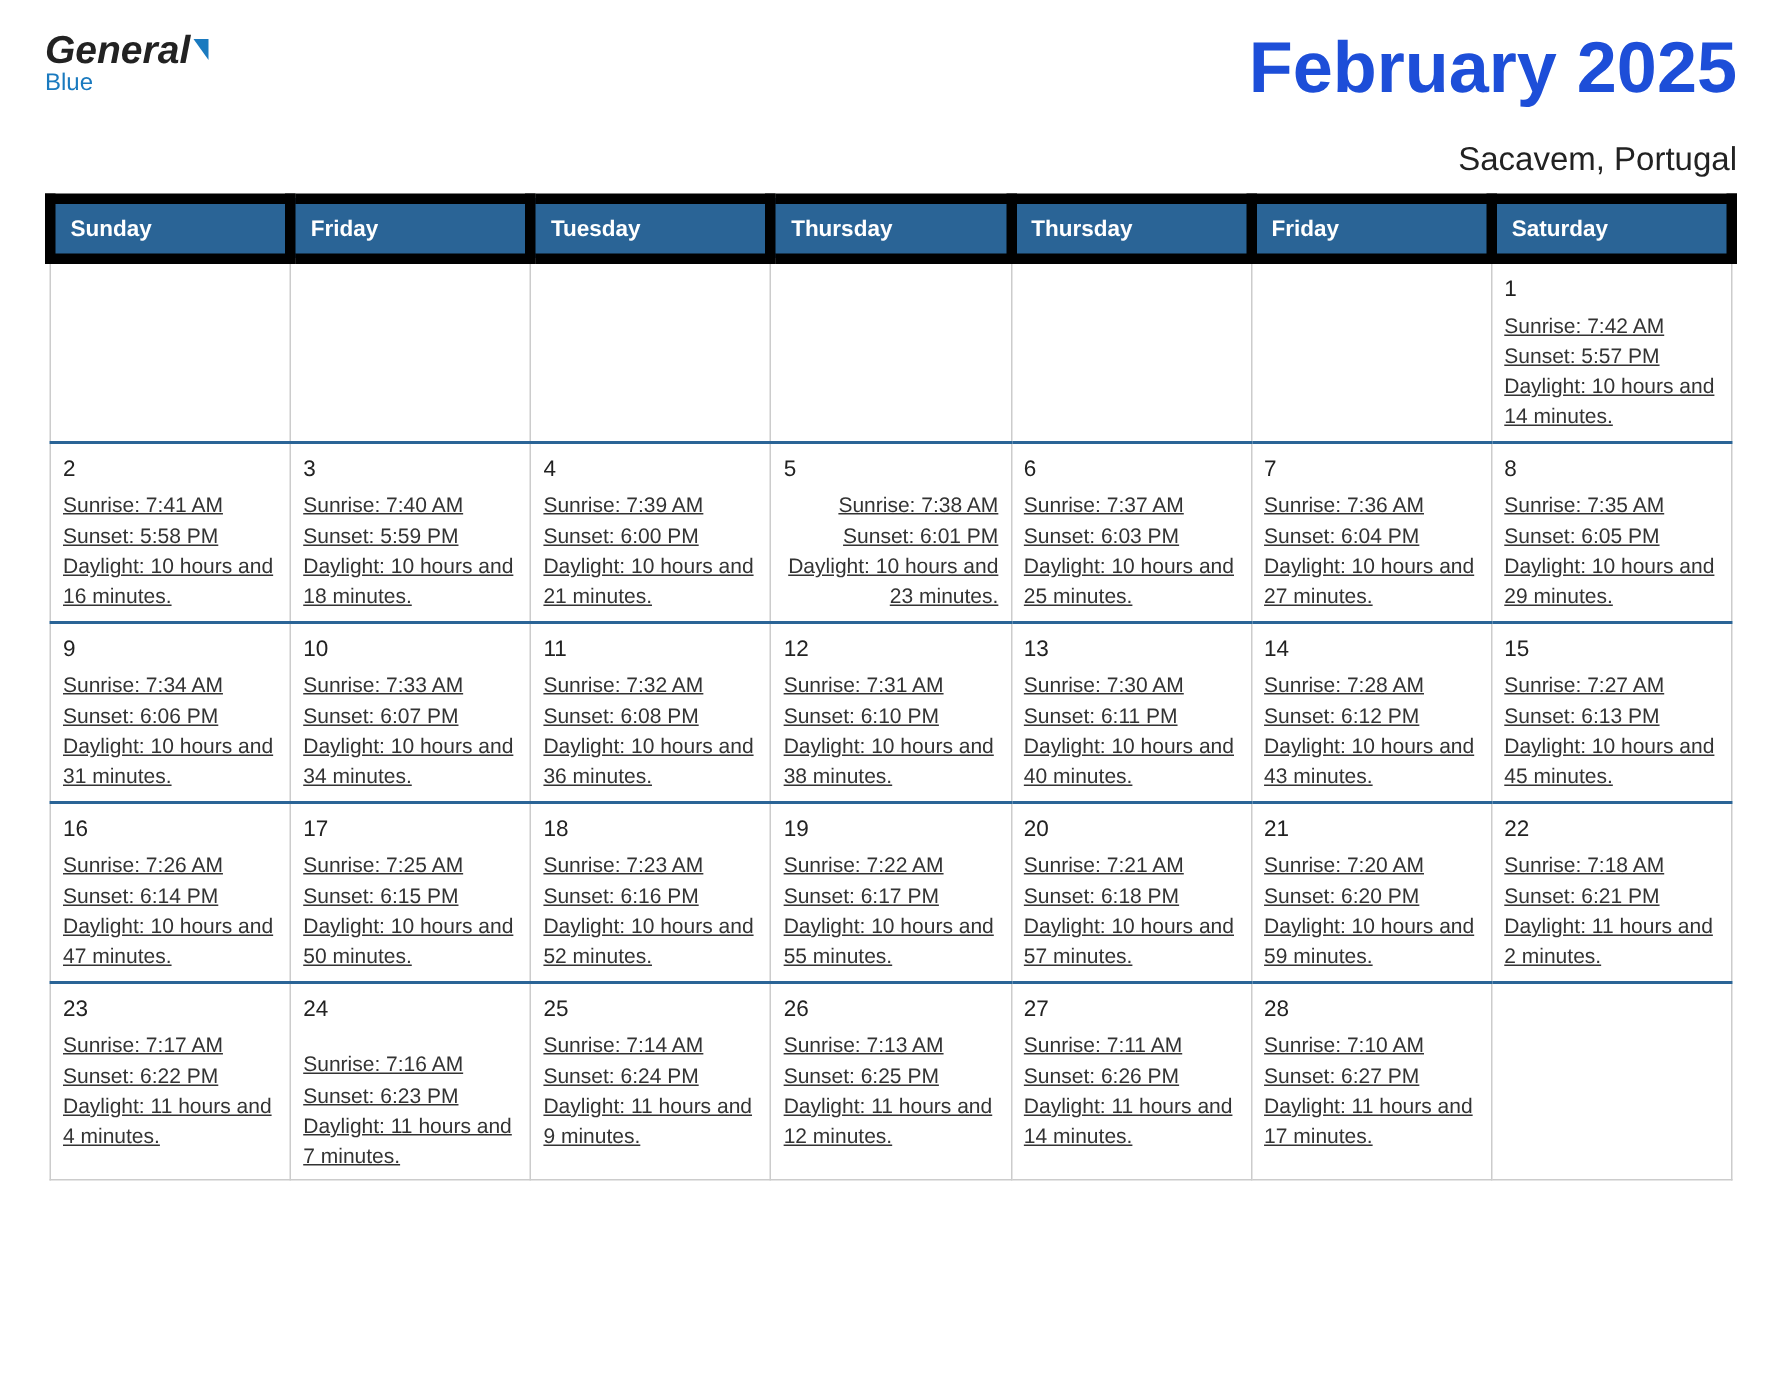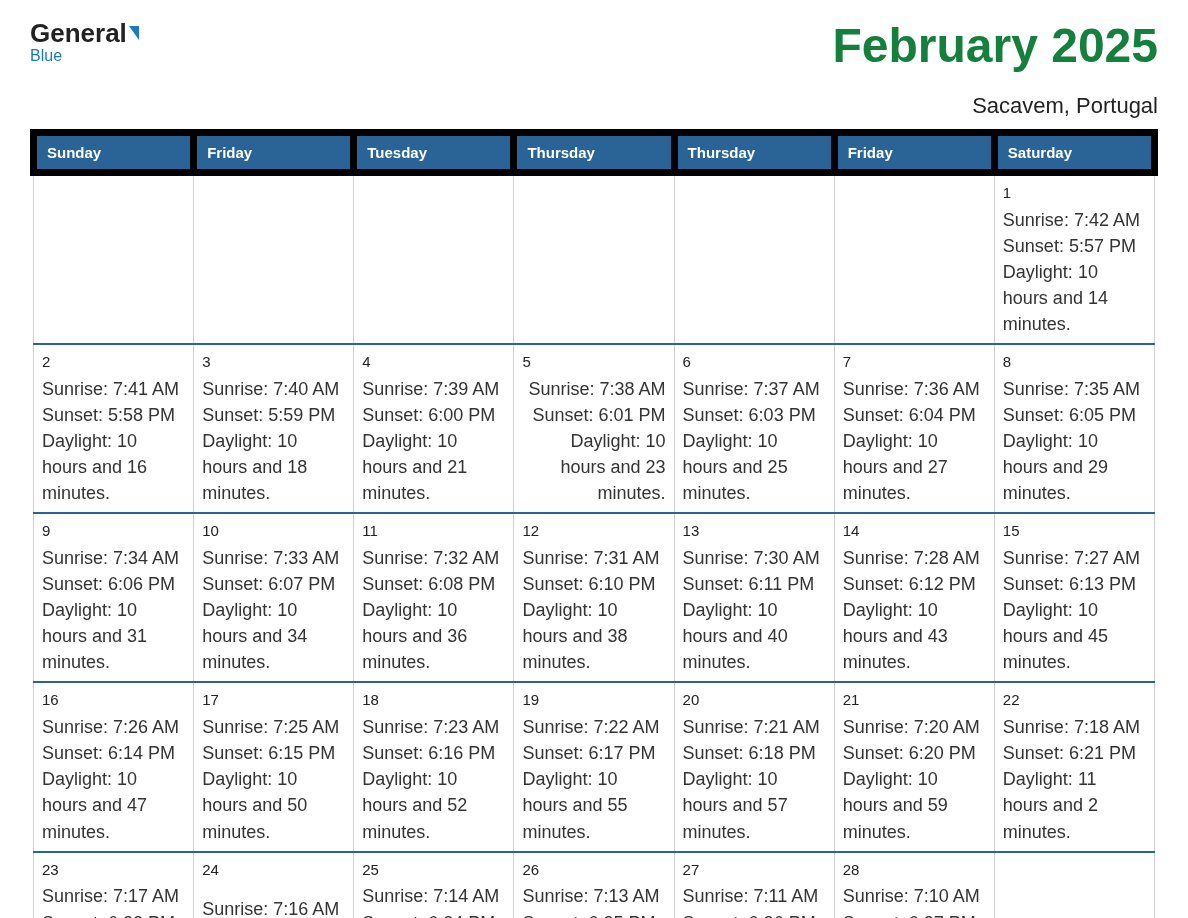--- a/index.html
+++ b/index.html
@@ -20,20 +20,21 @@
     .logo {
       display: flex;
       flex-direction: column;
       align-items: flex-start;
     }
     .logo-general {
       font-size: 26px;
       font-weight: bold;
       color: #222;
       line-height: 1;
+      font-style: italic;
     }
     .logo-general span {
       color: #1a7abf;
     }
     .logo-blue {
       font-size: 16px;
       font-weight: normal;
       color: #1a7abf;
       line-height: 1;
       margin-top: 2px;
@@ -48,21 +49,21 @@
       vertical-align: middle;
       position: relative;
       top: -2px;
     }
     .title-block {
       text-align: right;
     }
     .month-title {
       font-size: 48px;
       font-weight: bold;
-      color: #15803d;
+      color: #1d4ed8;
       line-height: 1.1;
     }
     .location {
       font-size: 22px;
       color: #222;
       margin-top: 20px;
     }
     .calendar {
       width: 100%;
       border-collapse: collapse;
@@ -89,21 +90,22 @@
     }
     .day-number {
       font-size: 15px;
       font-weight: normal;
       color: #222;
       margin-bottom: 3px;
       display: block;
     }
     .day-info {
       color: #333;
-      font-size: 18px;
+      font-size: 14px;
+      text-decoration: underline;
     }
     .empty-cell {
       background: #fff;
     }
     .calendar tbody tr td:first-child {
       border-left: 1px solid #ccc;
     }
   </style>
 </head>
 <body>

